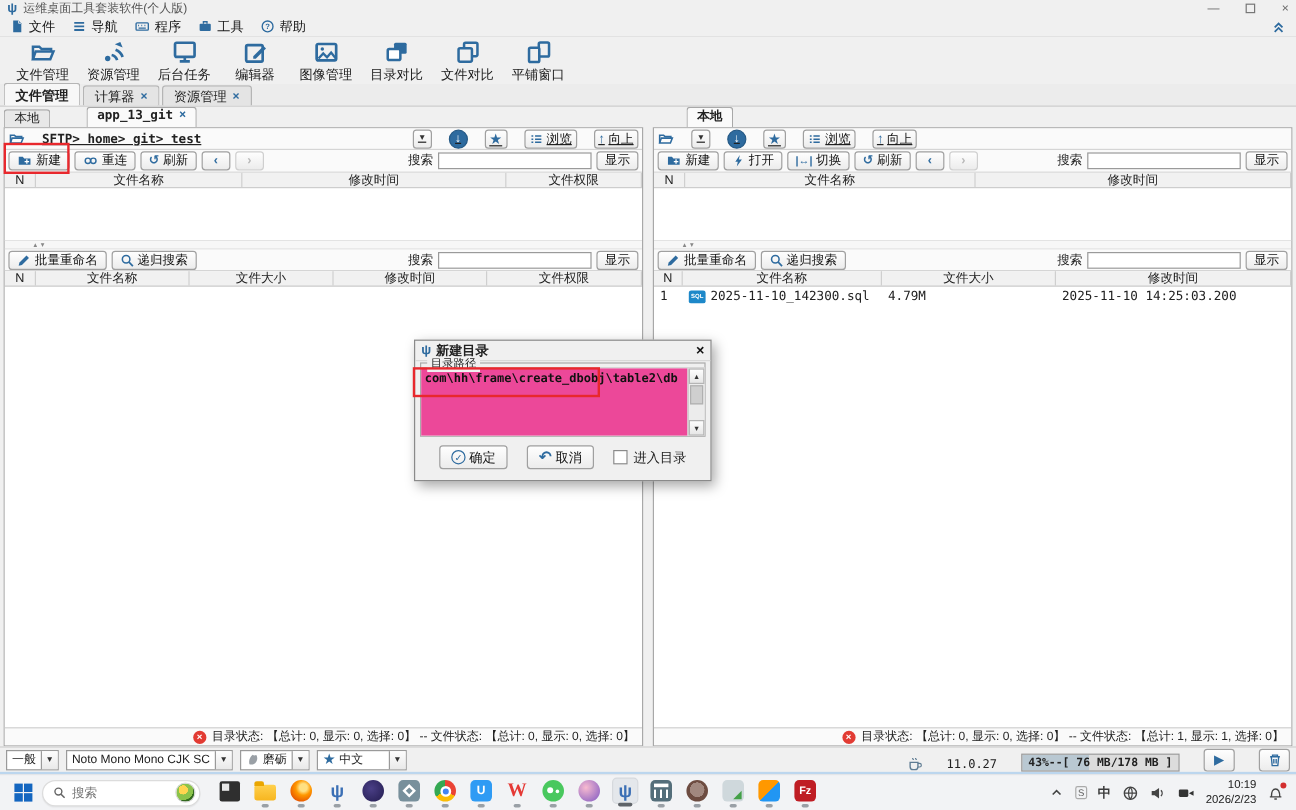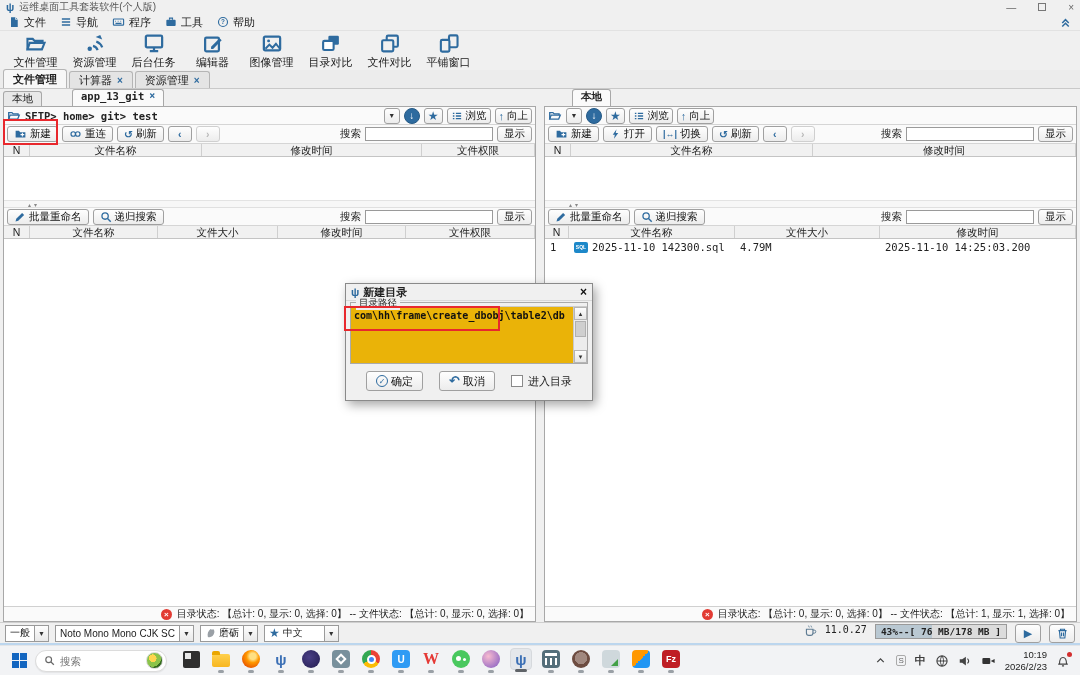--- a/index.html
+++ b/index.html
@@ -29,21 +29,21 @@
   .mtab.active { background:#f7f7f7; height:19px; font-weight:bold; }
   .tclose { color:#2e6b9f; font-weight:bold; font-size:10px; }
 
   .workspace { flex:1; display:flex; gap:8px; padding:0 3px; background:#f0f0f0; }
   .pane-wrap { width:533px; display:flex; flex-direction:column; }
   .ptabs { height:17px; display:flex; gap:2px; align-items:flex-end; }
   .ptab { display:flex; align-items:flex-start; gap:5px; height:15px; padding:0 8px; border:1px solid #a8a8a8; border-bottom:none; border-radius:3px 3px 0 0; background:#e8e8e8; font-size:10.5px; }
   .ptab.active { background:#fafafa; height:17px; font-weight:bold; font-family:"DejaVu Sans Mono",monospace;margin-left:28px; }
   .pane { flex:1; display:flex; flex-direction:column; border:1px solid #a8a8a8; background:#fff; min-height:0; }
 
-  .pathrow { height:18px; display:flex; align-items:center; gap:4px; padding:0 3px; border-bottom:1px solid #d5d5d5; background:#fafafa; }
+  .pathrow { height:18px; display:flex; align-items:center; gap:14px; padding:0 3px; border-bottom:1px solid #d5d5d5; background:#fafafa;text-decoration:underline; }
   .pathtext { flex:1; font-family:"DejaVu Sans Mono",monospace; font-weight:bold; font-size:10.5px; white-space:nowrap; overflow:hidden; }
   .sqbtn { display:inline-flex; align-items:center; justify-content:center; height:16px; min-width:16px; padding:0 3px; border:1px solid #a0a0a0; border-radius:3px; background:linear-gradient(#fefefe,#ececec); color:#2e6b9f; font-size:9px; }
   .sqbtn .blab { color:#111; font-size:10.5px; margin-left:3px; }
   .circlebtn { width:16px; height:16px; border-radius:50%; background:#2e6b9f; color:#fff; display:inline-flex; align-items:center; justify-content:center; font-size:10px; font-weight:bold; border:1px solid #265a86; }
   .starbtn { color:#2e6b9f; font-size:12px; }
 
   .btnrow { height:19px; display:flex; align-items:center; gap:4px; padding:0 3px; border-bottom:1px solid #d5d5d5; background:#fafafa; }
   .btn { display:inline-flex; align-items:center; gap:3px; height:16px; padding:0 6px; border:1px solid #a0a0a0; border-radius:3px; background:linear-gradient(#fefefe,#ececec); font-size:10.5px; color:#111; }
   .btn .bi { color:#2e6b9f; font-weight:bold; }
   .btn.nav { min-width:24px; justify-content:center; color:#2e6b9f; font-weight:bold; }
@@ -61,33 +61,33 @@
   .frow { display:flex; align-items:center; height:16px; font-size:10.5px; font-family:"DejaVu Sans Mono",monospace; }
   .frow > span { padding-left:5px; white-space:nowrap; overflow:hidden; display:flex; align-items:center; gap:4px; }
   .sqlicon { display:inline-flex; align-items:center; justify-content:center; width:14px; height:11px; border-radius:2px; background:#1d88c9; color:#fff; font-size:5px; font-weight:bold; font-family:"Liberation Sans",sans-serif; }
   .pstatus { height:15px; display:flex; align-items:center; justify-content:flex-end; gap:5px; padding:0 6px; border-top:1px solid #d0d0d0; background:#fafafa; font-size:10px; white-space:nowrap; }
   .errdot { width:11px; height:11px; border-radius:50%; background:#e23b33; color:#fff; display:inline-flex; align-items:center; justify-content:center; font-size:8px; font-weight:bold; flex:none; }
 
   .bottombar { height:21px; display:flex; align-items:center; gap:6px; padding:0 5px; background:#f0f0f0; border-top:1px solid #cfcfcf; }
   .dd { display:flex; align-items:stretch; height:17px; border:1px solid #9a9a9a; background:#fff; font-size:10px; }
   .dd .ddval { display:flex; align-items:center; gap:3px; padding:0 4px; }
   .dd .ddarrow { display:flex; align-items:center; padding:0 3px; border-left:1px solid #9a9a9a; background:linear-gradient(#fdfdfd,#e9e9e9); color:#333; font-size:7px; }
-  .bb-right { margin-left:auto; display:flex; align-items:flex-start; gap:8px; }
+  .bb-right { margin-left:auto; display:flex; align-items:flex-end; gap:20px; }
   .membadge { display:flex; align-items:center; height:15px; padding:0 5px; font-family:"DejaVu Sans Mono",monospace; font-size:9.5px; font-weight:bold; border:1px solid #9a9a9a; background:linear-gradient(to right,#b9c8d2 0 43%,#dcdcdc 43%); }
   .jver { font-family:"DejaVu Sans Mono",monospace; font-size:10px; }
 
   
   .dialog { position:absolute; left:345px; top:283px; width:248px; background:#f0f0f0; border:1px solid #8a8a8a; box-shadow:3px 4px 10px rgba(0,0,0,.35); z-index:20; }
   .dlg-title { height:17px; display:flex; align-items:center; gap:4px; padding:0 5px; border-bottom:1px solid #d8d8d8; font-weight:bold; font-size:11px; }
   .dlg-title .app-glyph { color:#2e6b9f; }
   .dlg-close { margin-left:auto; font-weight:bold; color:#111; font-size:12px; }
   .dlg-group { margin:1px 4px 0 4px; border:1px solid #aaa; position:relative; padding-top:3px; background:#f0f0f0; }
   .dlg-group .glabel { position:absolute; top:-6px; left:5px; background:#f0f0f0; padding:0 3px; font-size:9.5px; }
   .dlg-textwrap { display:flex; height:57px; background:#fff; border-top:1px solid #ccc; }
-  .dlg-text { flex:1; border:none; outline:none; resize:none; background:#eab308; font-family:"DejaVu Sans Mono",monospace; font-weight:bold; font-size:10px; padding:3px 3px; color:#111; }
+  .dlg-text { flex:1; border:none; outline:none; resize:none; background:#ec4899; font-family:"DejaVu Sans Mono",monospace; font-weight:bold; font-size:10px; padding:3px 3px; color:#111; }
   .dlg-scroll { width:14px; background:#ececec; border-left:1px solid #c9c9c9; display:flex; flex-direction:column; align-items:stretch; }
   .scr-btn { height:13px; display:flex; align-items:center; justify-content:center; font-size:7px; color:#333; border:1px solid #b5b5b5; background:linear-gradient(#fdfdfd,#e6e6e6); }
   .scr-thumb { height:16px; margin:1px; background:#cfcfcf; border:1px solid #b0b0b0; }
   .scr-fill { flex:1; }
   .dlg-hint { display:flex; align-items:center; gap:5px; padding:3px 6px 2px 6px; font-family:"DejaVu Sans Mono",monospace; font-weight:bold; font-size:9.5px; }
   .bulb { width:9px; height:9px; border-radius:50%; background:radial-gradient(circle at 35% 30%,#9fc7ef,#2e6b9f); flex:none; }
   .dlg-buttons { display:flex; align-items:center; justify-content:center; gap:16px; padding:7px 0 9px 0; }
   .dlg-btn { height:20px; padding:0 9px; font-size:11px; }
   .okring { width:12px; height:12px; border:1.4px solid #2e6b9f; border-radius:50%; display:inline-flex; align-items:center; justify-content:center; color:#2e6b9f; font-size:8px; font-weight:bold; }
   .undo { color:#2e6b9f; font-weight:bold; font-size:13px; line-height:10px; }

